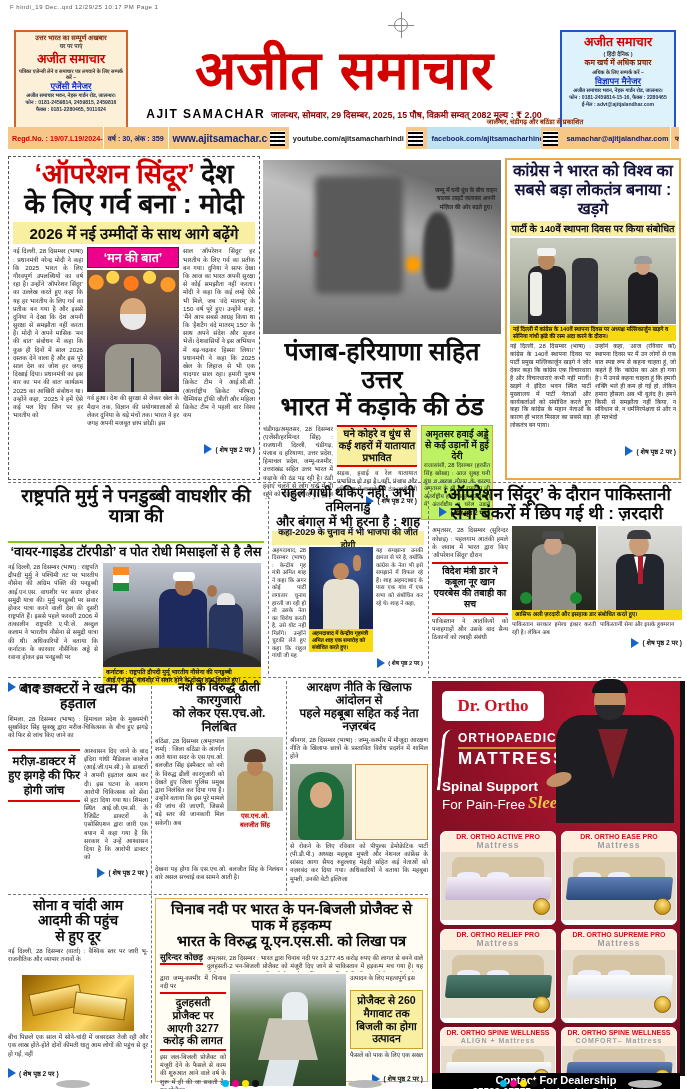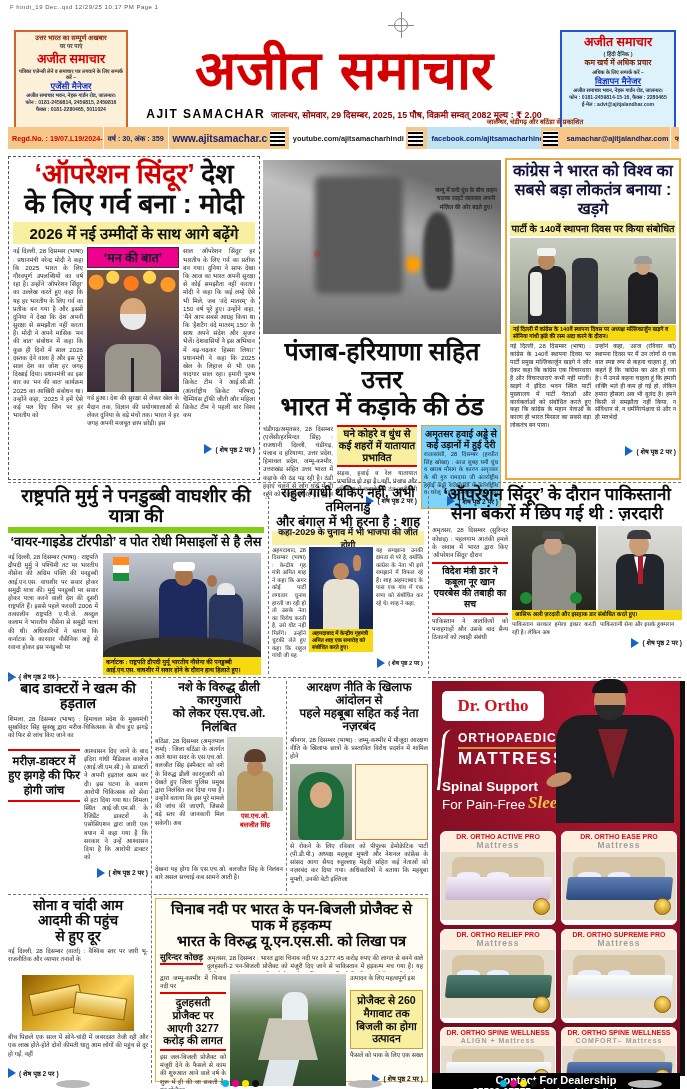--- a/index.html
+++ b/index.html
@@ -103,21 +103,21 @@
 
   <div class="abs" style="left:8px;top:156px;width:252px;height:324px;border:1.5px dashed #555;padding:3px 4px">
     <div class="hl" style="font-size:27px">
       <span class="red">‘ऑपरेशन सिंदूर’</span><span> देश</span>
     </div>
     <div class="hl" style="font-size:27px">के लिए गर्व बना : मोदी</div>
     <div class="sub" style="height:22px;font-size:15px;margin:3px 0 3px">2026 में नई उम्मीदों के साथ आगे बढ़ेंगे</div>
     <div style="display:flex;gap:4px">
       <div class="bodytxt" style="width:72px;height:208px">नई दिल्ली, 28 दिसम्बर (भाषा) : प्रधानमंत्री नरेन्द्र मोदी ने कहा कि 2025 भारत के लिए गौरवपूर्ण उपलब्धियों का वर्ष रहा है। उन्होंने ‘ऑपरेशन सिंदूर’ का उल्लेख करते हुए कहा कि यह हर भारतीय के लिए गर्व का प्रतीक बन गया है और इससे दुनिया ने देखा कि देश अपनी सुरक्षा से समझौता नहीं करता है। मोदी ने अपने मासिक ‘मन की बात’ संबोधन में कहा कि कुछ ही दिनों में साल 2026 दस्तक देने वाला है और इस पूरे साल देश का जोश हर जगह दिखाई दिया। प्रधानमंत्री का इस बार का ‘मन की बात’ कार्यक्रम 2025 का आखिरी संबोधन था। उन्होंने कहा, ‘2025 ने हमें ऐसे कई पल दिए जिन पर हर भारतीय को</div>
       <div style="width:92px">
-        <div style="background:#ec008c;color:#0f172a;font-weight:700;font-size:12.5px;text-align:center;border:1px solid #333;padding:1px 0">‘मन की बात’</div>
+        <div style="background:#ec008c;color:#ffffff;font-weight:700;font-size:12.5px;text-align:center;border:1px solid #333;padding:1px 0">‘मन की बात’</div>
         <div class="photo" style="width:92px;height:122px;margin-top:2px;background:
           radial-gradient(circle at 10% 10%,#ff9a2a 0 7px,transparent 8px),
           radial-gradient(circle at 28% 6%,#ffd34d 0 6px,transparent 7px),
           radial-gradient(circle at 48% 11%,#ff7a1a 0 7px,transparent 8px),
           radial-gradient(circle at 68% 6%,#ffd34d 0 6px,transparent 7px),
           radial-gradient(circle at 88% 12%,#ff9a2a 0 7px,transparent 8px),
           linear-gradient(180deg,#7a5a44 0%,#6b4f3e 30%,#4c3a45 65%,#3a2d38 100%)">
           <div class="abs" style="left:18px;bottom:0;width:56px;height:48px;background:#9a968c;border-radius:14px 14px 0 0"></div>
           <div class="abs" style="left:33px;top:28px;width:26px;height:28px;background:#d8a77a;border-radius:50%"></div>
           <div class="abs" style="left:33px;top:44px;width:26px;height:16px;background:#e9e9e9;border-radius:0 0 13px 13px"></div>
@@ -152,21 +152,21 @@
     <div style="display:flex;gap:4px;margin-top:4px">
       <div class="bodytxt" style="width:70px;height:74px">चंडीगढ़/अमृतसर, 28 दिसम्बर (एजेंसी/हरमिन्दर सिंह) : राजधानी दिल्ली, चंडीगढ़, पंजाब व हरियाणा, उत्तर प्रदेश, हिमाचल प्रदेश, जम्मू-कश्मीर, उत्तराखंड सहित उत्तर भारत में कड़ाके की ठंड पड़ रही है। ठंडी हवाएं चलने से लोग घरों में ही रहने को मजबूर हो रहे हैं। धूप न होने व लगातार पड़ रही धुंध के कारण</div>
       <div style="width:80px">
         <div class="ybx" style="font-size:10px;border-top:2px solid #e40000;border-bottom:2px solid #e40000;padding:1px 0">घने कोहरे व धुंध से कई शहरों में यातायात प्रभावित</div>
         <div class="bodytxt" style="height:26px;margin-top:2px">सड़क, हवाई व रेल यातायात प्रभावित हो रहा है। वहीं, पंजाब और हरियाणा में कड़ाके की ठंड जारी रही और हिसार में सबसे कम न्यूनतम तापमान दर्ज किया गया। स्थानीय मौसम विभाग के अनुसार, हरियाणा के हिसार में 2.5 डिग्री सेल्सियस न्यूनतम तापमान दर्ज किया गया।</div>
         <div class="cont">
             <span class="tri"></span>
             <span>( शेष पृष्ठ 2 पर )</span>
           </div>
       </div>
-      <div style="width:80px;border:1.5px solid #e0a33c;background:#7dd3fc;padding:2px">
+      <div style="width:72px;border:1.5px solid #e0a33c;background:#bef264;padding:2px">
         <div class="hl" style="font-size:9.4px;line-height:1.2">अमृतसर हवाई अड्डे से कई उड़ानों में हुई देरी</div>
         <div class="bodytxt" style="height:44px;font-size:5.8px;margin-top:1px">राजासांसी, 28 दिसम्बर (हरप्रीत सिंह खोखा) : आज सुबह घनी धुंध व खराब मौसम के कारण अमृतसर के श्री गुरु रामदास जी अंतर्राष्ट्रीय हवाई अड्डा राजासांसी में अंतर्राष्ट्रीय व घरेलू उड़ानें प्रभावित हुईं। इस दौरान जहां अंतर्राष्ट्रीय व घरेलू उड़ानों में देरी</div>
         <div class="cont">
             <span class="tri"></span>
             <span>( शेष पृष्ठ 2 पर )</span>
           </div>
       </div>
     </div>
   </div>
 
@@ -193,21 +193,21 @@
             <span>( शेष पृष्ठ 2 पर )</span>
           </div>
       </div>
     </div>
   </div>
 
   <div class="abs dashH" style="left:8px;top:482px;width:673px;height:0"></div>
 
   <div class="abs" style="left:8px;top:486px;width:256px;height:188px">
     <div class="hl" style="font-size:18.5px">राष्ट्रपति मुर्मु ने पनडुब्बी वाघशीर की यात्रा की</div>
-    <div class="hl" style="font-size:13px;margin-top:0;border-top:6px solid #84cc16;padding-top:2px">‘वायर-गाइडेड टॉरपीडो’ व पोत रोधी मिसाइलों से है लैस</div>
+    <div class="hl" style="font-size:13px;margin-top:14px;border-top:2px solid #84cc16;padding-top:2px">‘वायर-गाइडेड टॉरपीडो’ व पोत रोधी मिसाइलों से है लैस</div>
     <div style="display:flex;gap:5px;margin-top:4px">
       <div style="width:90px">
         <div class="bodytxt" style="height:118px">नई दिल्ली, 28 दिसम्बर (भाषा) : राष्ट्रपति द्रौपदी मुर्मु ने पश्चिमी तट पर भारतीय नौसेना की अग्रिम पंक्ति की पनडुब्बी आई.एन.एस. वाघशीर पर सवार होकर समुद्री यात्रा की। मुर्मु पनडुब्बी पर सवार होकर यात्रा करने वाली देश की दूसरी राष्ट्रपति हैं। इससे पहले फरवरी 2006 में तत्कालीन राष्ट्रपति ए.पी.जे. अब्दुल कलाम ने भारतीय नौसेना से समुद्री यात्रा की थी। अधिकारियों ने बताया कि कर्नाटक के कारवार नौसैनिक अड्डे से रवाना होकर इस पनडुब्बी पर</div>
         <div class="cont" style="justify-content:flex-start">
             <span class="tri"></span>
             <span>( शेष पृष्ठ 2 पर )</span>
           </div>
       </div>
       <div style="width:158px">
         <div class="photo" style="width:158px;height:104px;background:linear-gradient(180deg,#c3c8d0 0%,#9aa0aa 38%,#6d7076 68%,#36373a 100%)">

